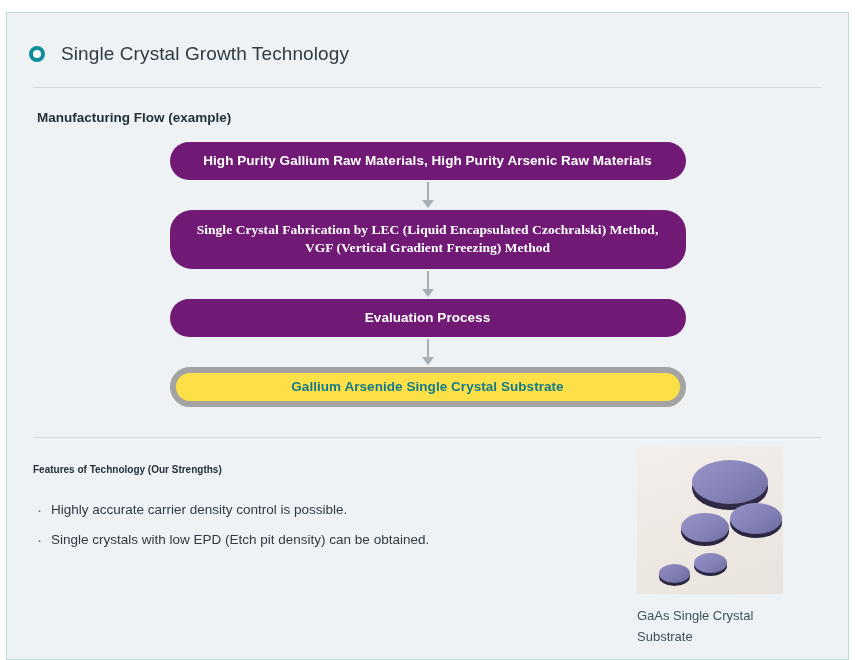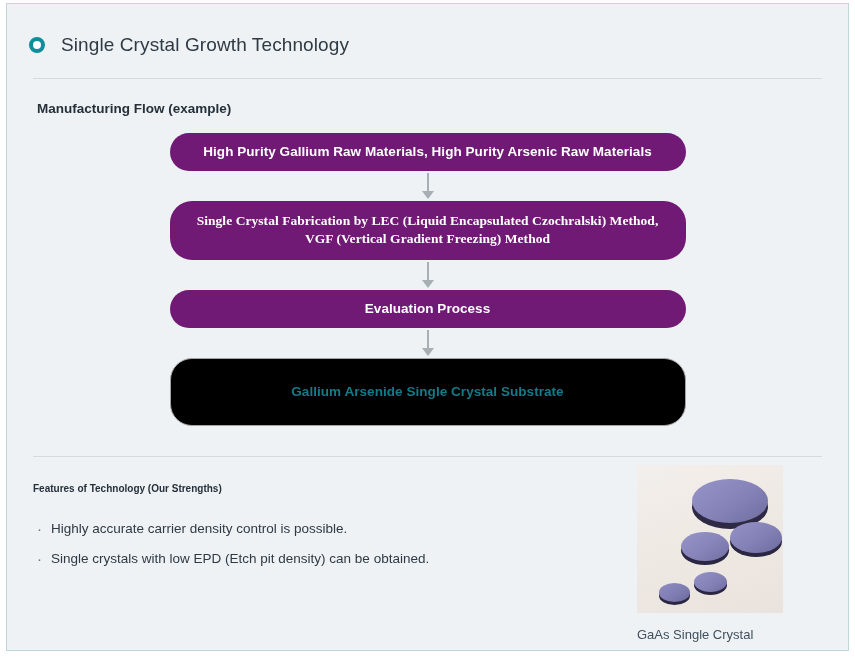--- a/index.html
+++ b/index.html
@@ -11,21 +11,21 @@
     width: 855px;
     height: 660px;
     font-family: "Liberation Sans", sans-serif;
     -webkit-font-smoothing: antialiased;
   }
 
   
   .page {
     position: absolute;
     left: 6px;
-    top: 3px;
+    top: 12px;
     width: 843px;
     height: 648px;
     background: #eef2f5;
     border: 1px solid #bcd8d8;
     box-sizing: border-box;
     overflow: hidden;
   }
 
   
   .section-header {
@@ -82,24 +82,24 @@
     line-height: 18px;
     padding: 10px 18px;
     box-sizing: border-box;
     letter-spacing: .05px;
   }
   .flow-box.two-line {
     padding: 11px 18px 12px 18px;
     font-family: Liberation Serif, serif;
   }
   .flow-box.outline {
-    background: #000000;
+    background: #fde047;
     color: #147a89;
-    border: 1px solid #a3a3a3;
-    padding: 24px 18px;
+    border: 6px solid #a3a3a3;
+    padding: 5px 18px;
   }
   .arrow {
     height: 30px;
     position: relative;
   }
   .arrow .shaft {
     position: absolute;
     left: 50%;
     top: 2px;
     width: 2px;

